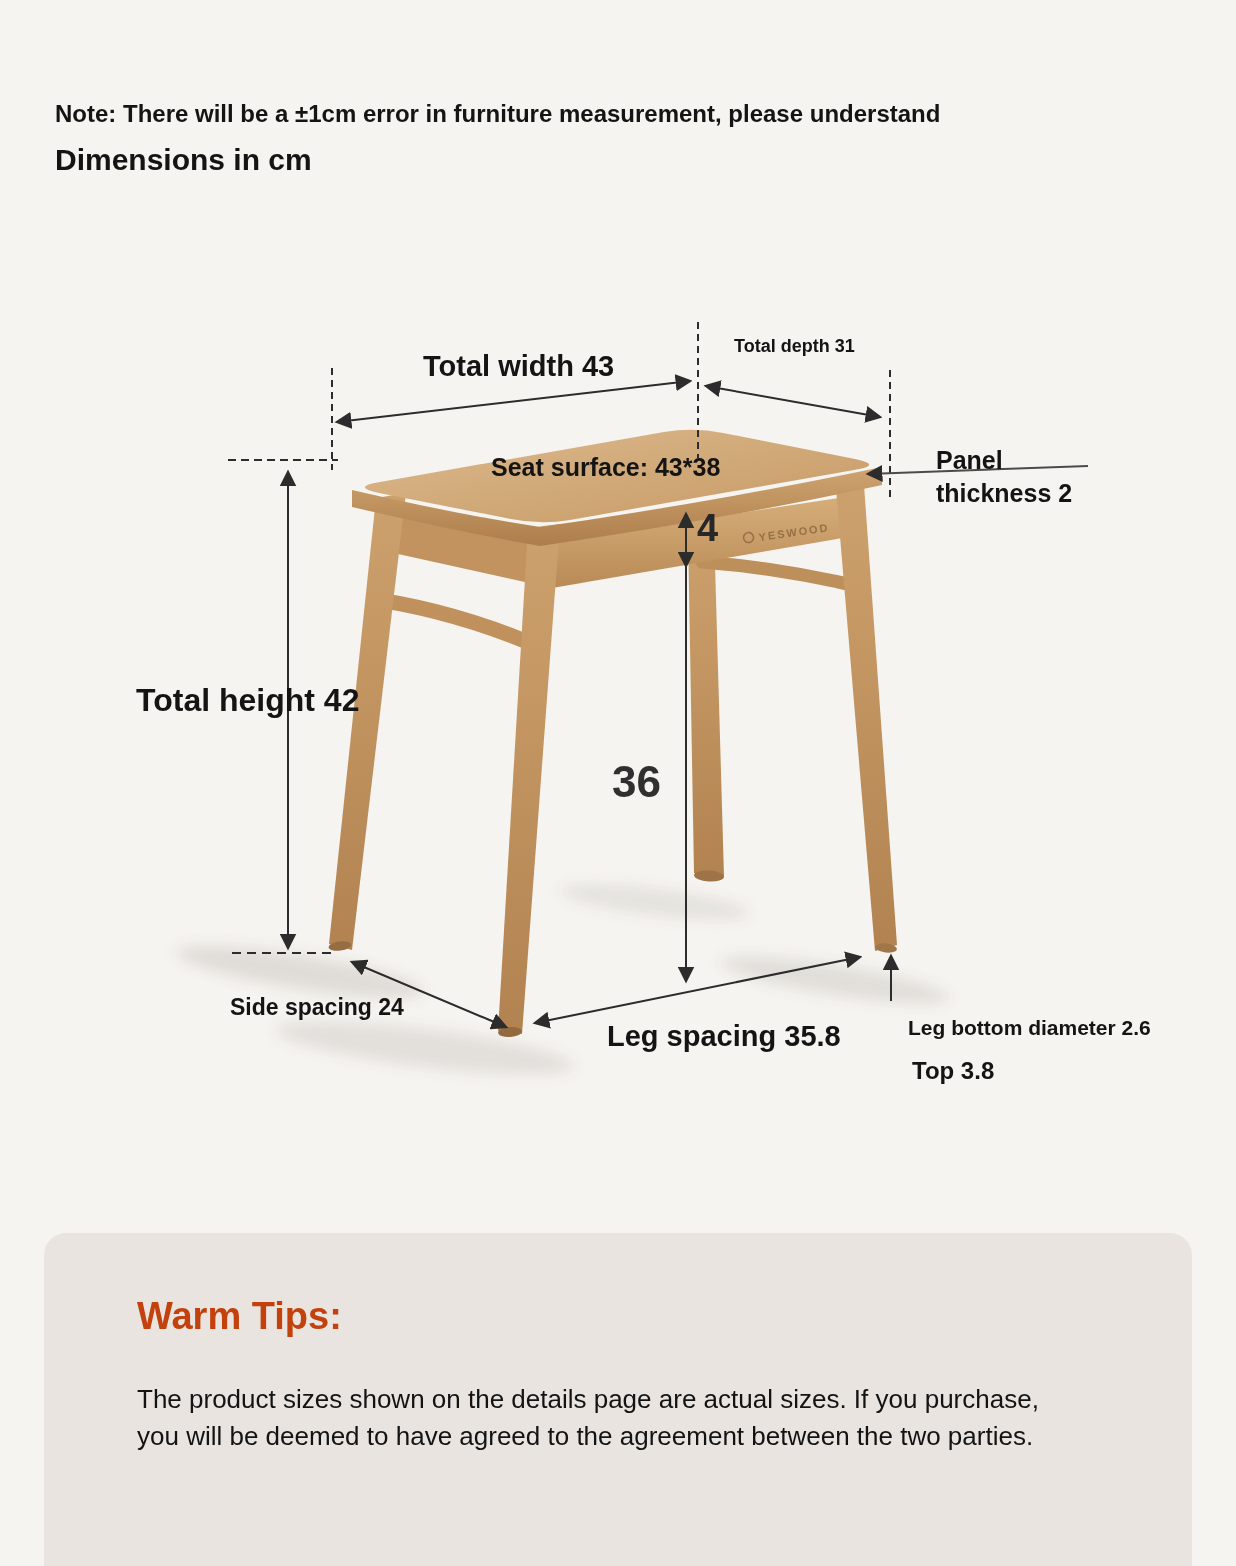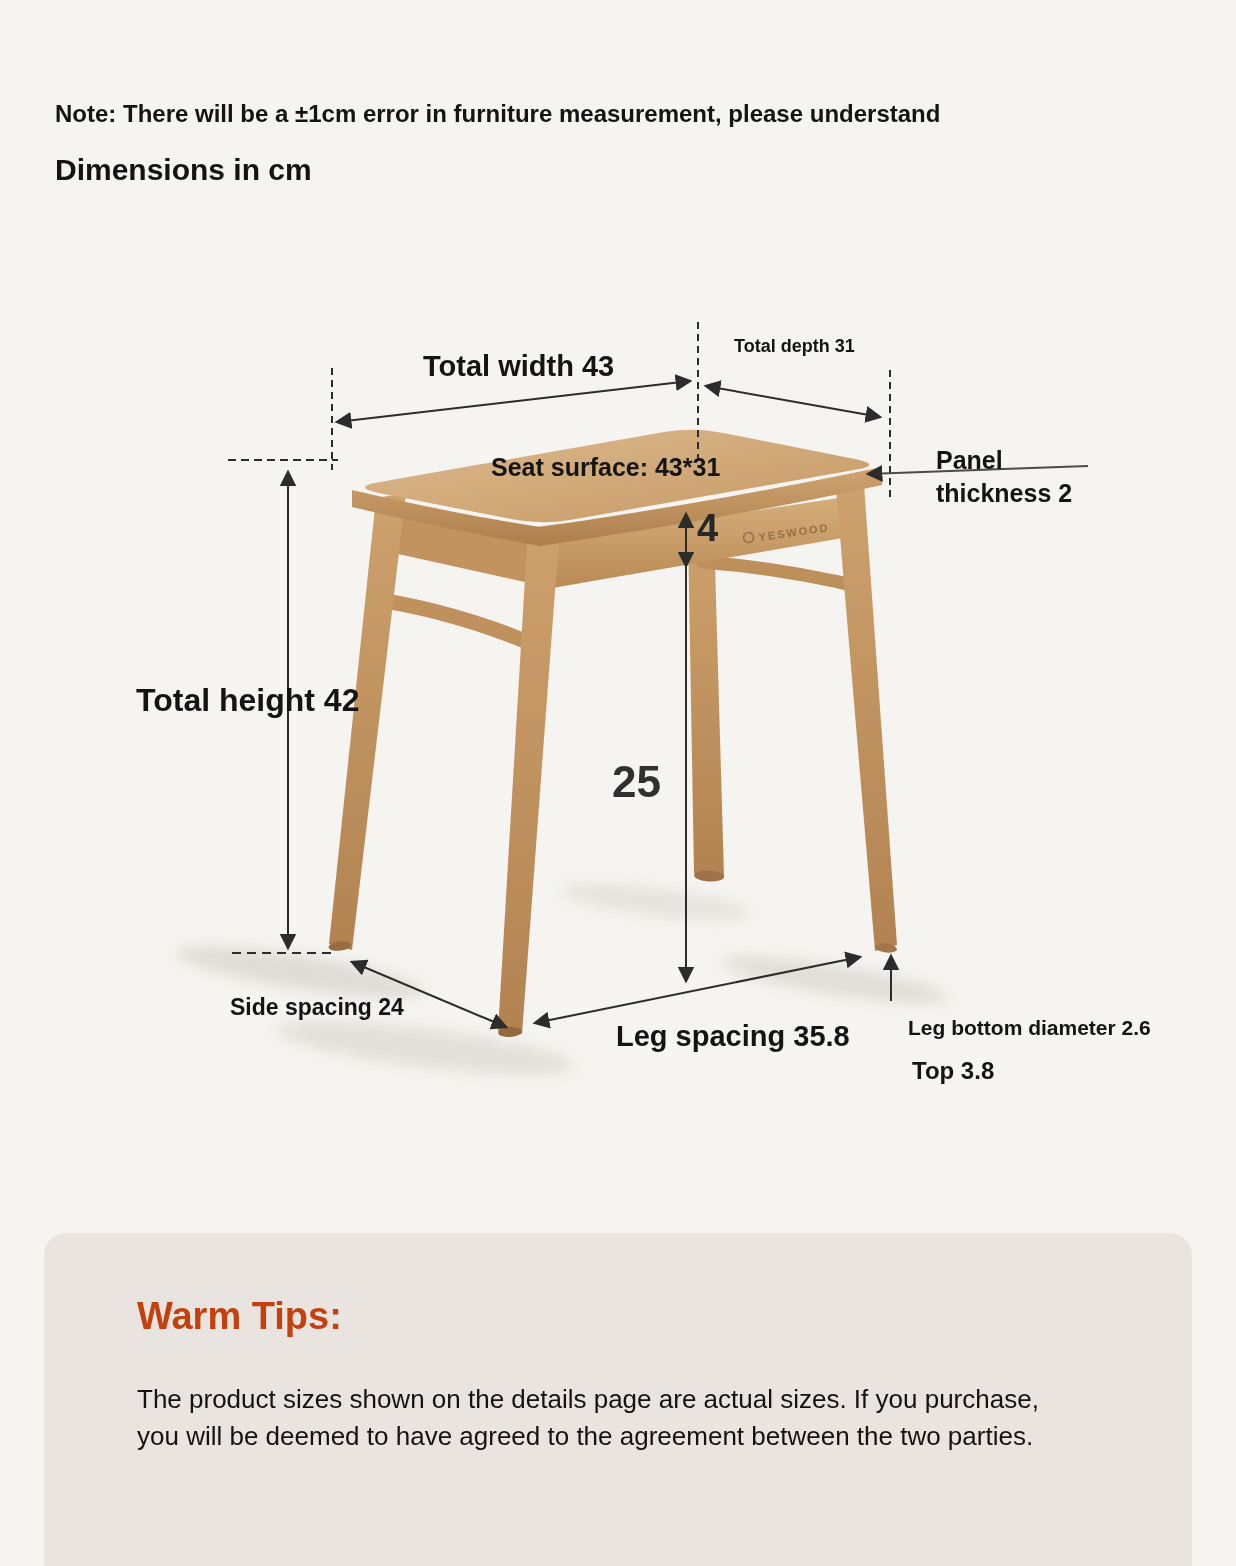--- a/index.html
+++ b/index.html
@@ -16,30 +16,30 @@
   #scene{position:absolute;left:0;top:0;}
   .lbl{
     position:absolute;
     color:#141414;
     font-weight:700;
     white-space:nowrap;
     line-height:1.25;
   }
   .lbl.wrap{white-space:normal;}
   .note{left:55px;top:99px;font-size:24px;}
-  .heading{left:55px;top:151px;font-size:30px;}
+  .heading{left:55px;top:141px;font-size:30px;}
   .total-width{left:423px;top:348px;font-size:29px;}
   .total-depth{left:734px;top:335px;font-size:18px;}
   .seat-surface{left:491px;top:452px;font-size:25px;}
   .panel-thickness{left:936px;top:444px;font-size:25px;width:150px;line-height:1.3;}
   .apron-h{left:697px;top:505px;font-size:38px;color:#272727;}
   .total-height{left:136px;top:680px;font-size:32px;}
   .leg-h{left:612px;top:754px;font-size:44px;color:#303030;}
   .side-spacing{left:230px;top:993px;font-size:23px;}
-  .leg-spacing{left:607px;top:1018px;font-size:29px;margin-left:9px;}
+  .leg-spacing{left:607px;top:1018px;font-size:29px;}
   .leg-bottom-dia{left:860px;top:1015px;font-size:21px;margin-left:48px;}
   .leg-top-dia{left:912px;top:1056px;font-size:24px;}
   .tips-box{
     position:absolute;left:44px;top:1233px;width:1148px;height:360px;
     background:#eae4e1;border-radius:22px;
   }
   .tips-title{position:absolute;left:93px;top:62px;font-size:38px;font-weight:700;color:#c2410c;}
   .tips-body{
     position:absolute;left:93px;top:148px;width:945px;
     font-size:26px;font-weight:400;color:#131313;line-height:1.42;
@@ -144,25 +144,25 @@
       <line x1="891" y1="1001" x2="891" y2="956" marker-end="url(#ahE)"></line>
       <line x1="868" y1="474" x2="1088" y2="466" stroke="#4a4a4a" marker-start="url(#ahS)"></line>
     </g>
   </svg>
 
   <div class="lbl note">Note: There will be a ±1cm error in furniture measurement, please understand</div>
   <div class="lbl heading">Dimensions in cm</div>
 
   <div class="lbl total-width">Total width 43</div>
   <div class="lbl total-depth">Total depth 31</div>
-  <div class="lbl seat-surface">Seat surface: 43*31</div>
+  <div class="lbl seat-surface">Seat surface: 43*38</div>
   <div class="lbl panel-thickness wrap">Panel thickness 2</div>
   <div class="lbl apron-h">4</div>
   <div class="lbl total-height">Total height 42</div>
-  <div class="lbl leg-h">25</div>
+  <div class="lbl leg-h">36</div>
   <div class="lbl side-spacing">Side spacing 24</div>
   <div class="lbl leg-spacing">Leg spacing 35.8</div>
   <div class="lbl leg-bottom-dia">Leg bottom diameter 2.6</div>
   <div class="lbl leg-top-dia">Top 3.8</div>
 
   <div class="tips-box">
     <div class="tips-title">Warm Tips:</div>
     <div class="tips-body">The product sizes shown on the details page are actual sizes. If you purchase, you will be deemed to have agreed to the agreement between the two parties.</div>
   </div>
 

